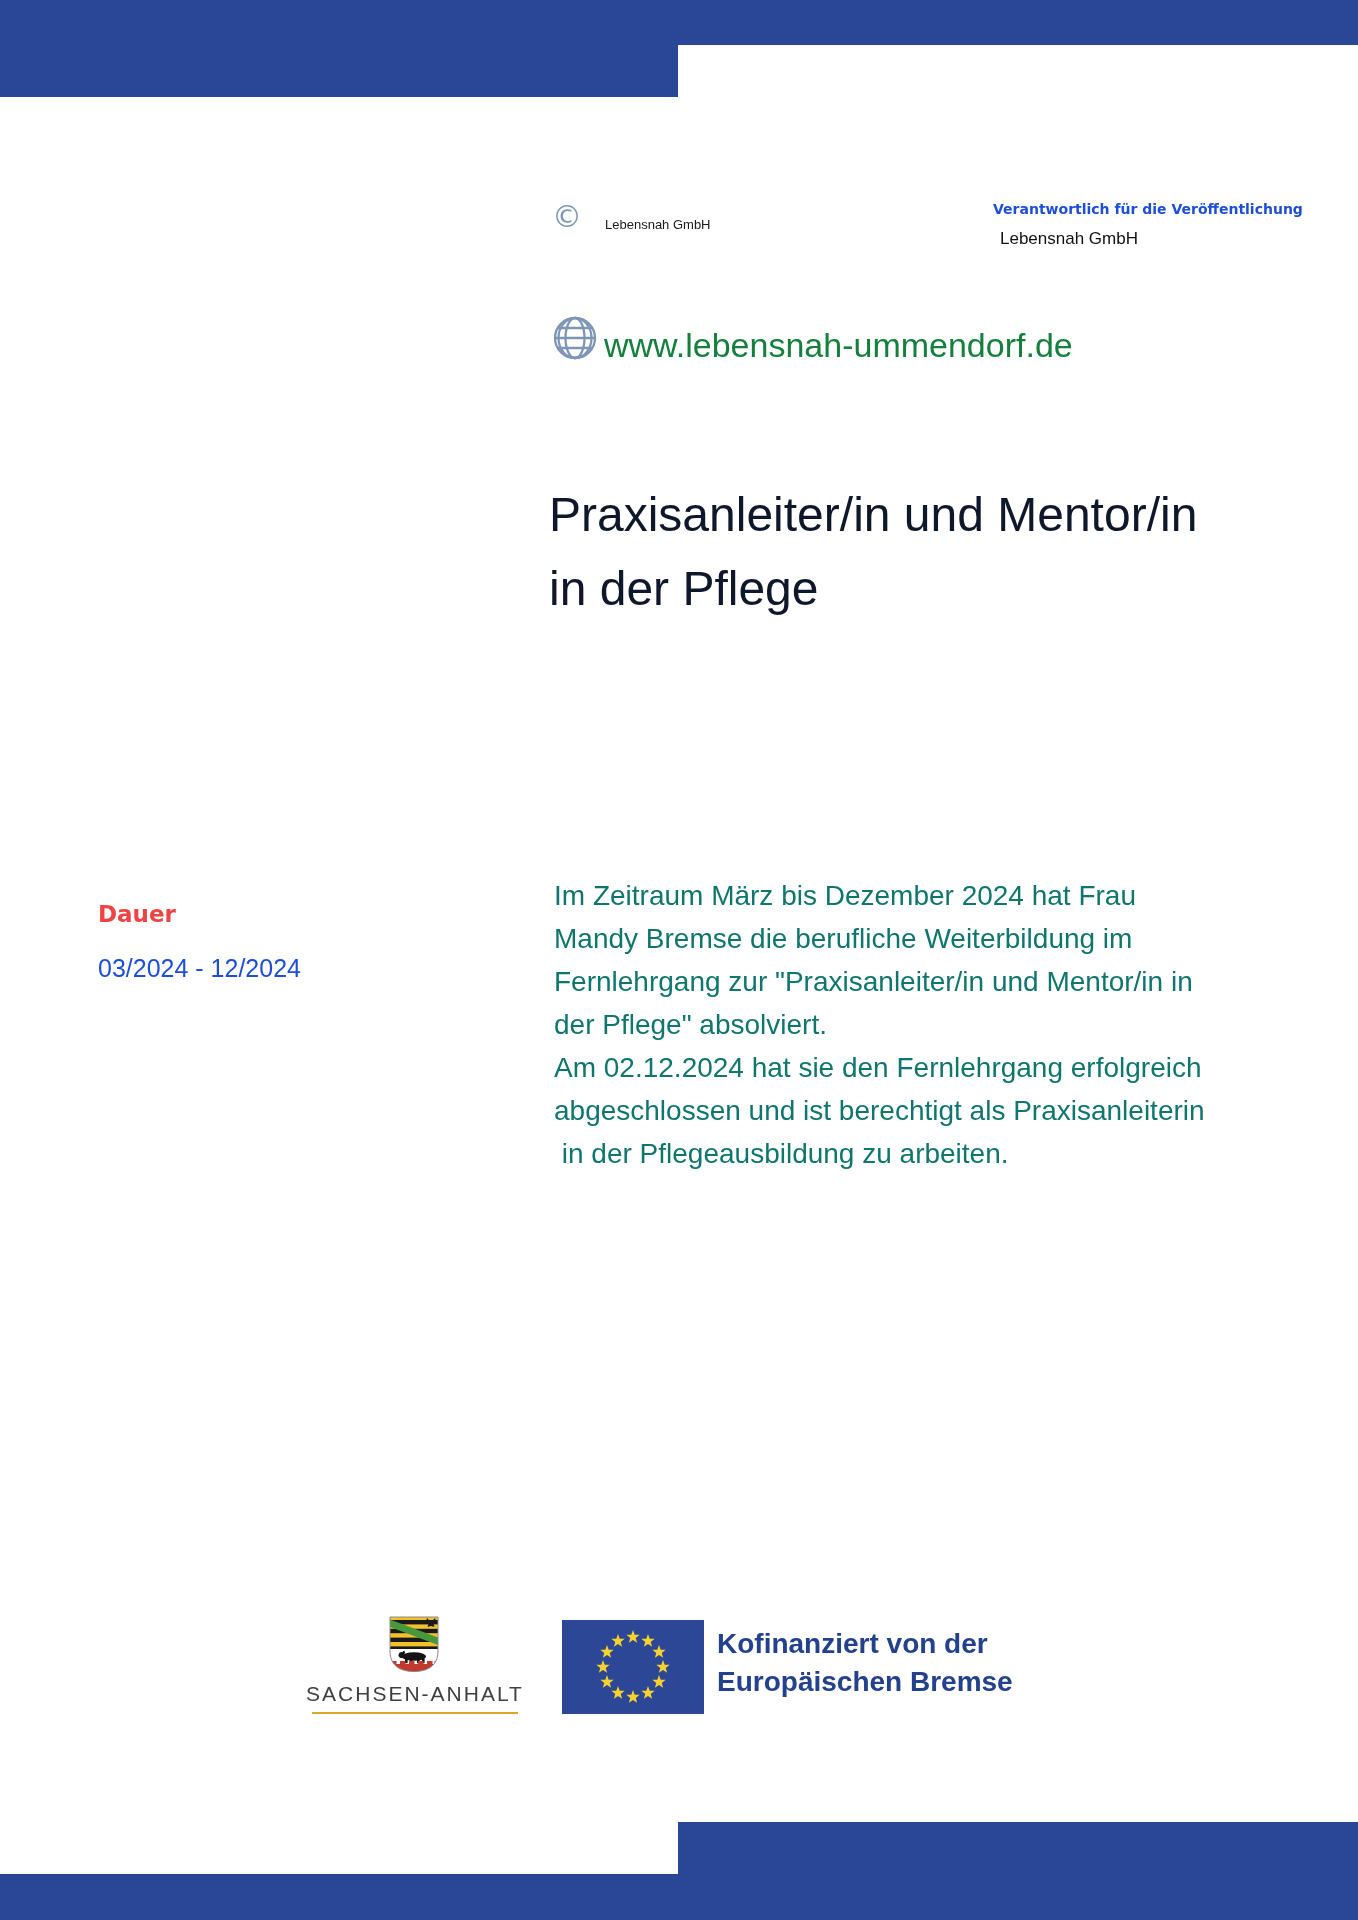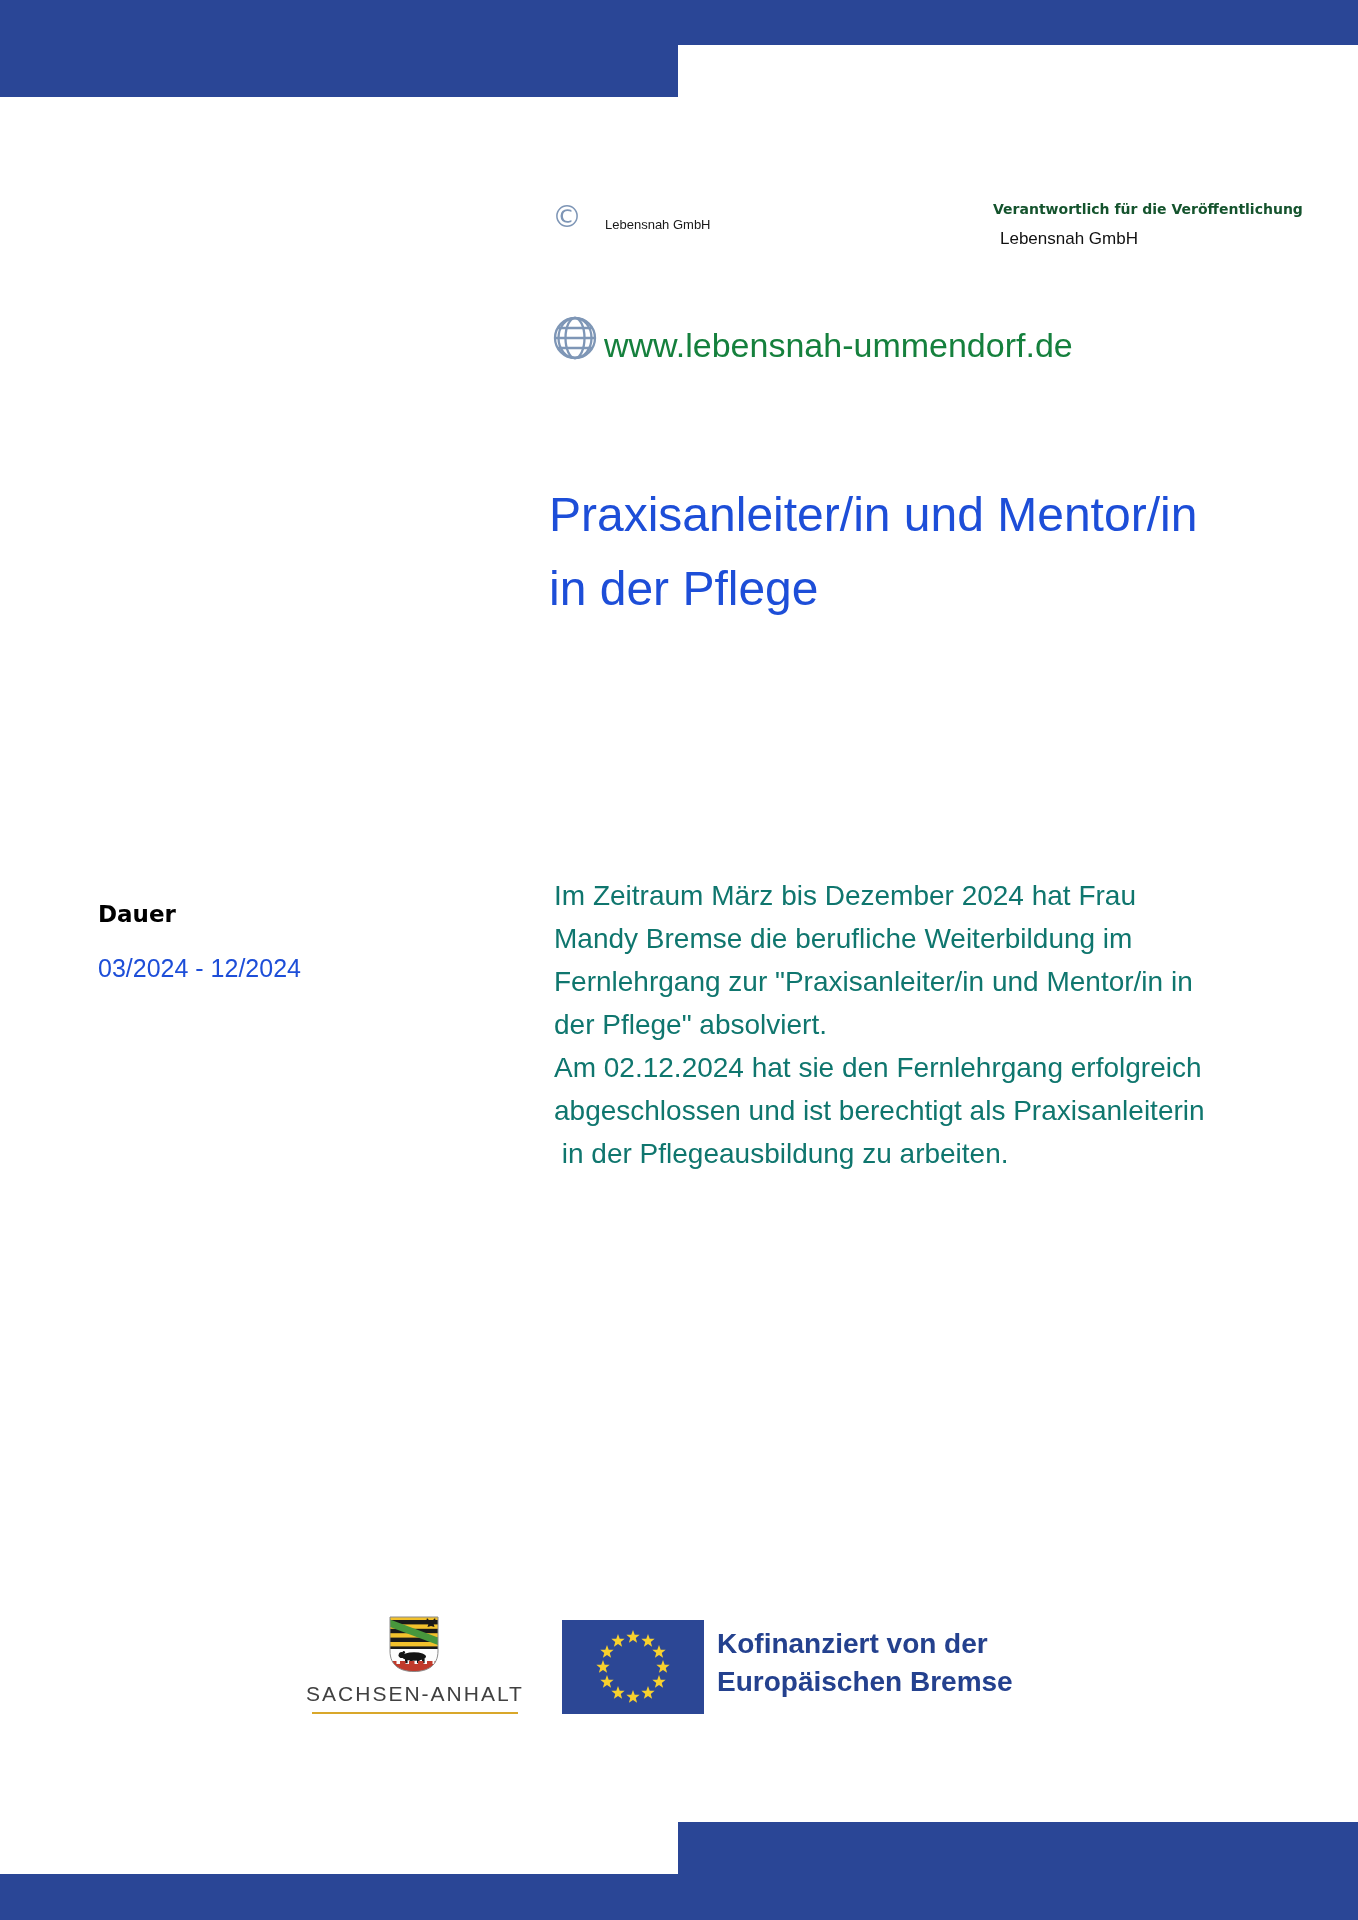--- a/index.html
+++ b/index.html
@@ -8,31 +8,31 @@
   .bar{position:absolute;background:#2a4696;}
   .bar.top-strip{left:0;top:0;width:1358px;height:45px;}
   .bar.top-block{left:0;top:0;width:678px;height:97px;}
   .bar.bottom-strip{left:0;top:1874px;width:1358px;height:46px;}
   .bar.bottom-block{left:678px;top:1822px;width:680px;height:98px;}
 
   .copyright{position:absolute;left:552px;top:202px;font-size:30px;line-height:30px;
              color:#7e96b6;font-family:"DejaVu Sans",sans-serif;}
   .pub-small{position:absolute;left:605px;top:217px;font-size:13px;color:#1a1a1a;}
   .resp-label{position:absolute;left:993px;top:201px;font-size:14px;font-weight:bold;
-              color:#14532d;font-family:"DejaVu Sans",sans-serif;letter-spacing:0;}
+              color:#1d4ed8;font-family:"DejaVu Sans",sans-serif;letter-spacing:0;}
   .resp-name{position:absolute;left:1000px;top:229px;font-size:17px;color:#111;}
 
   .globe{position:absolute;left:552px;top:315px;}
   .website{position:absolute;left:604px;top:326px;font-size:34px;color:#15803d;}
 
   .title{position:absolute;left:549px;top:478px;font-size:48px;line-height:74px;
-         color:#1d4ed8;white-space:pre-line;letter-spacing:0;}
+         color:#0f172a;white-space:pre-line;letter-spacing:0;}
 
   .side-item{position:absolute;left:98px;}
-  .side-item .side-label{font-size:23px;font-weight:bold;color:#000000;
+  .side-item .side-label{font-size:23px;font-weight:bold;color:#ef4444;
          font-family:"DejaVu Sans",sans-serif;line-height:32px;}
   .side-item .side-value{font-size:25px;color:#1d4ed8;margin-top:22px;line-height:32px;}
   #side-0{top:898px;}
   #side-1{top:1101px;}
   #side-2{top:1303px;}
 
   .body-text{position:absolute;left:554px;top:874px;width:800px;font-size:28px;
              line-height:43px;color:#0f766e;white-space:pre-line;}
 
   .coat{position:absolute;left:388px;top:1615px;}

